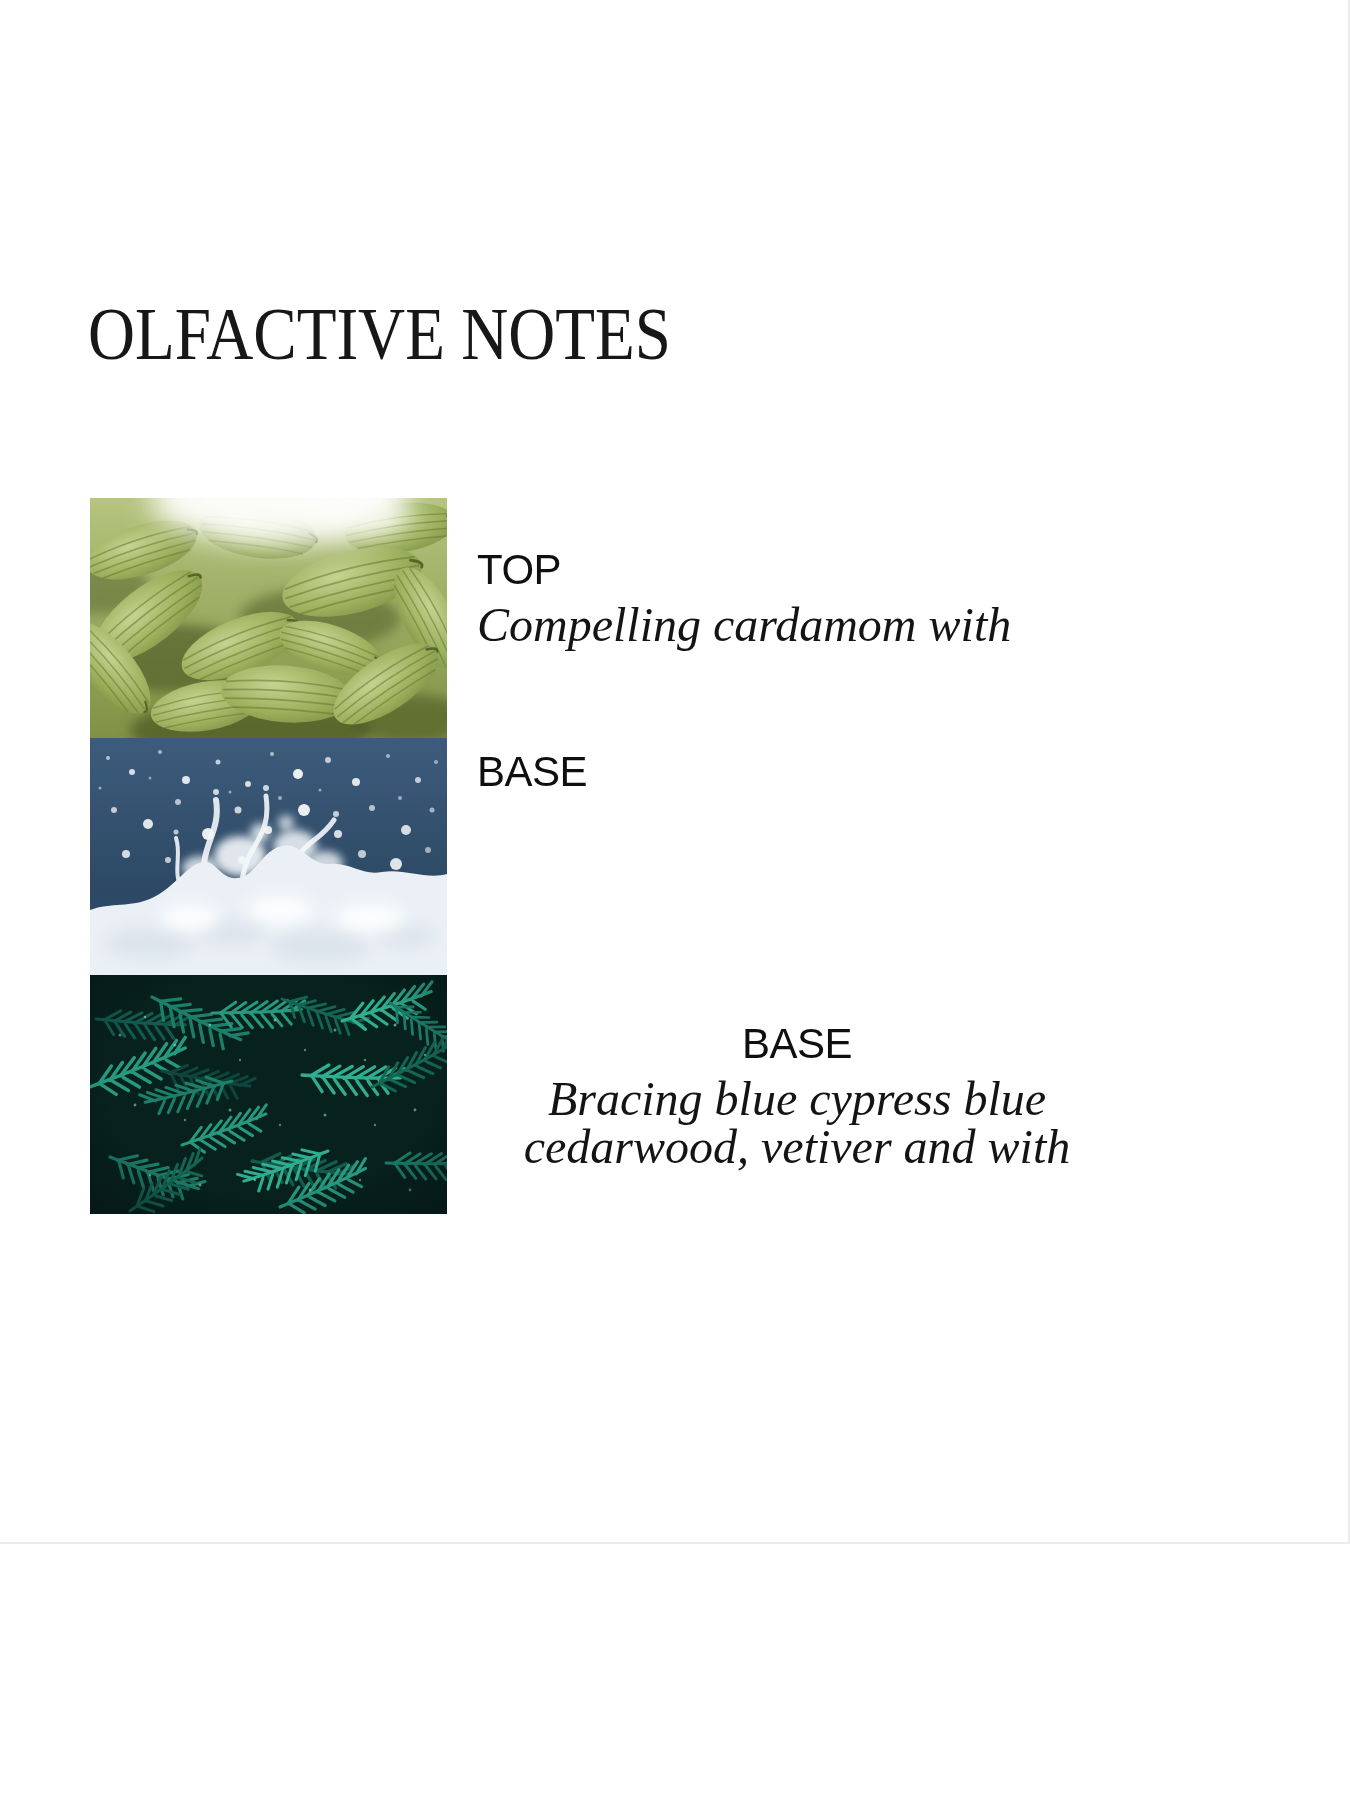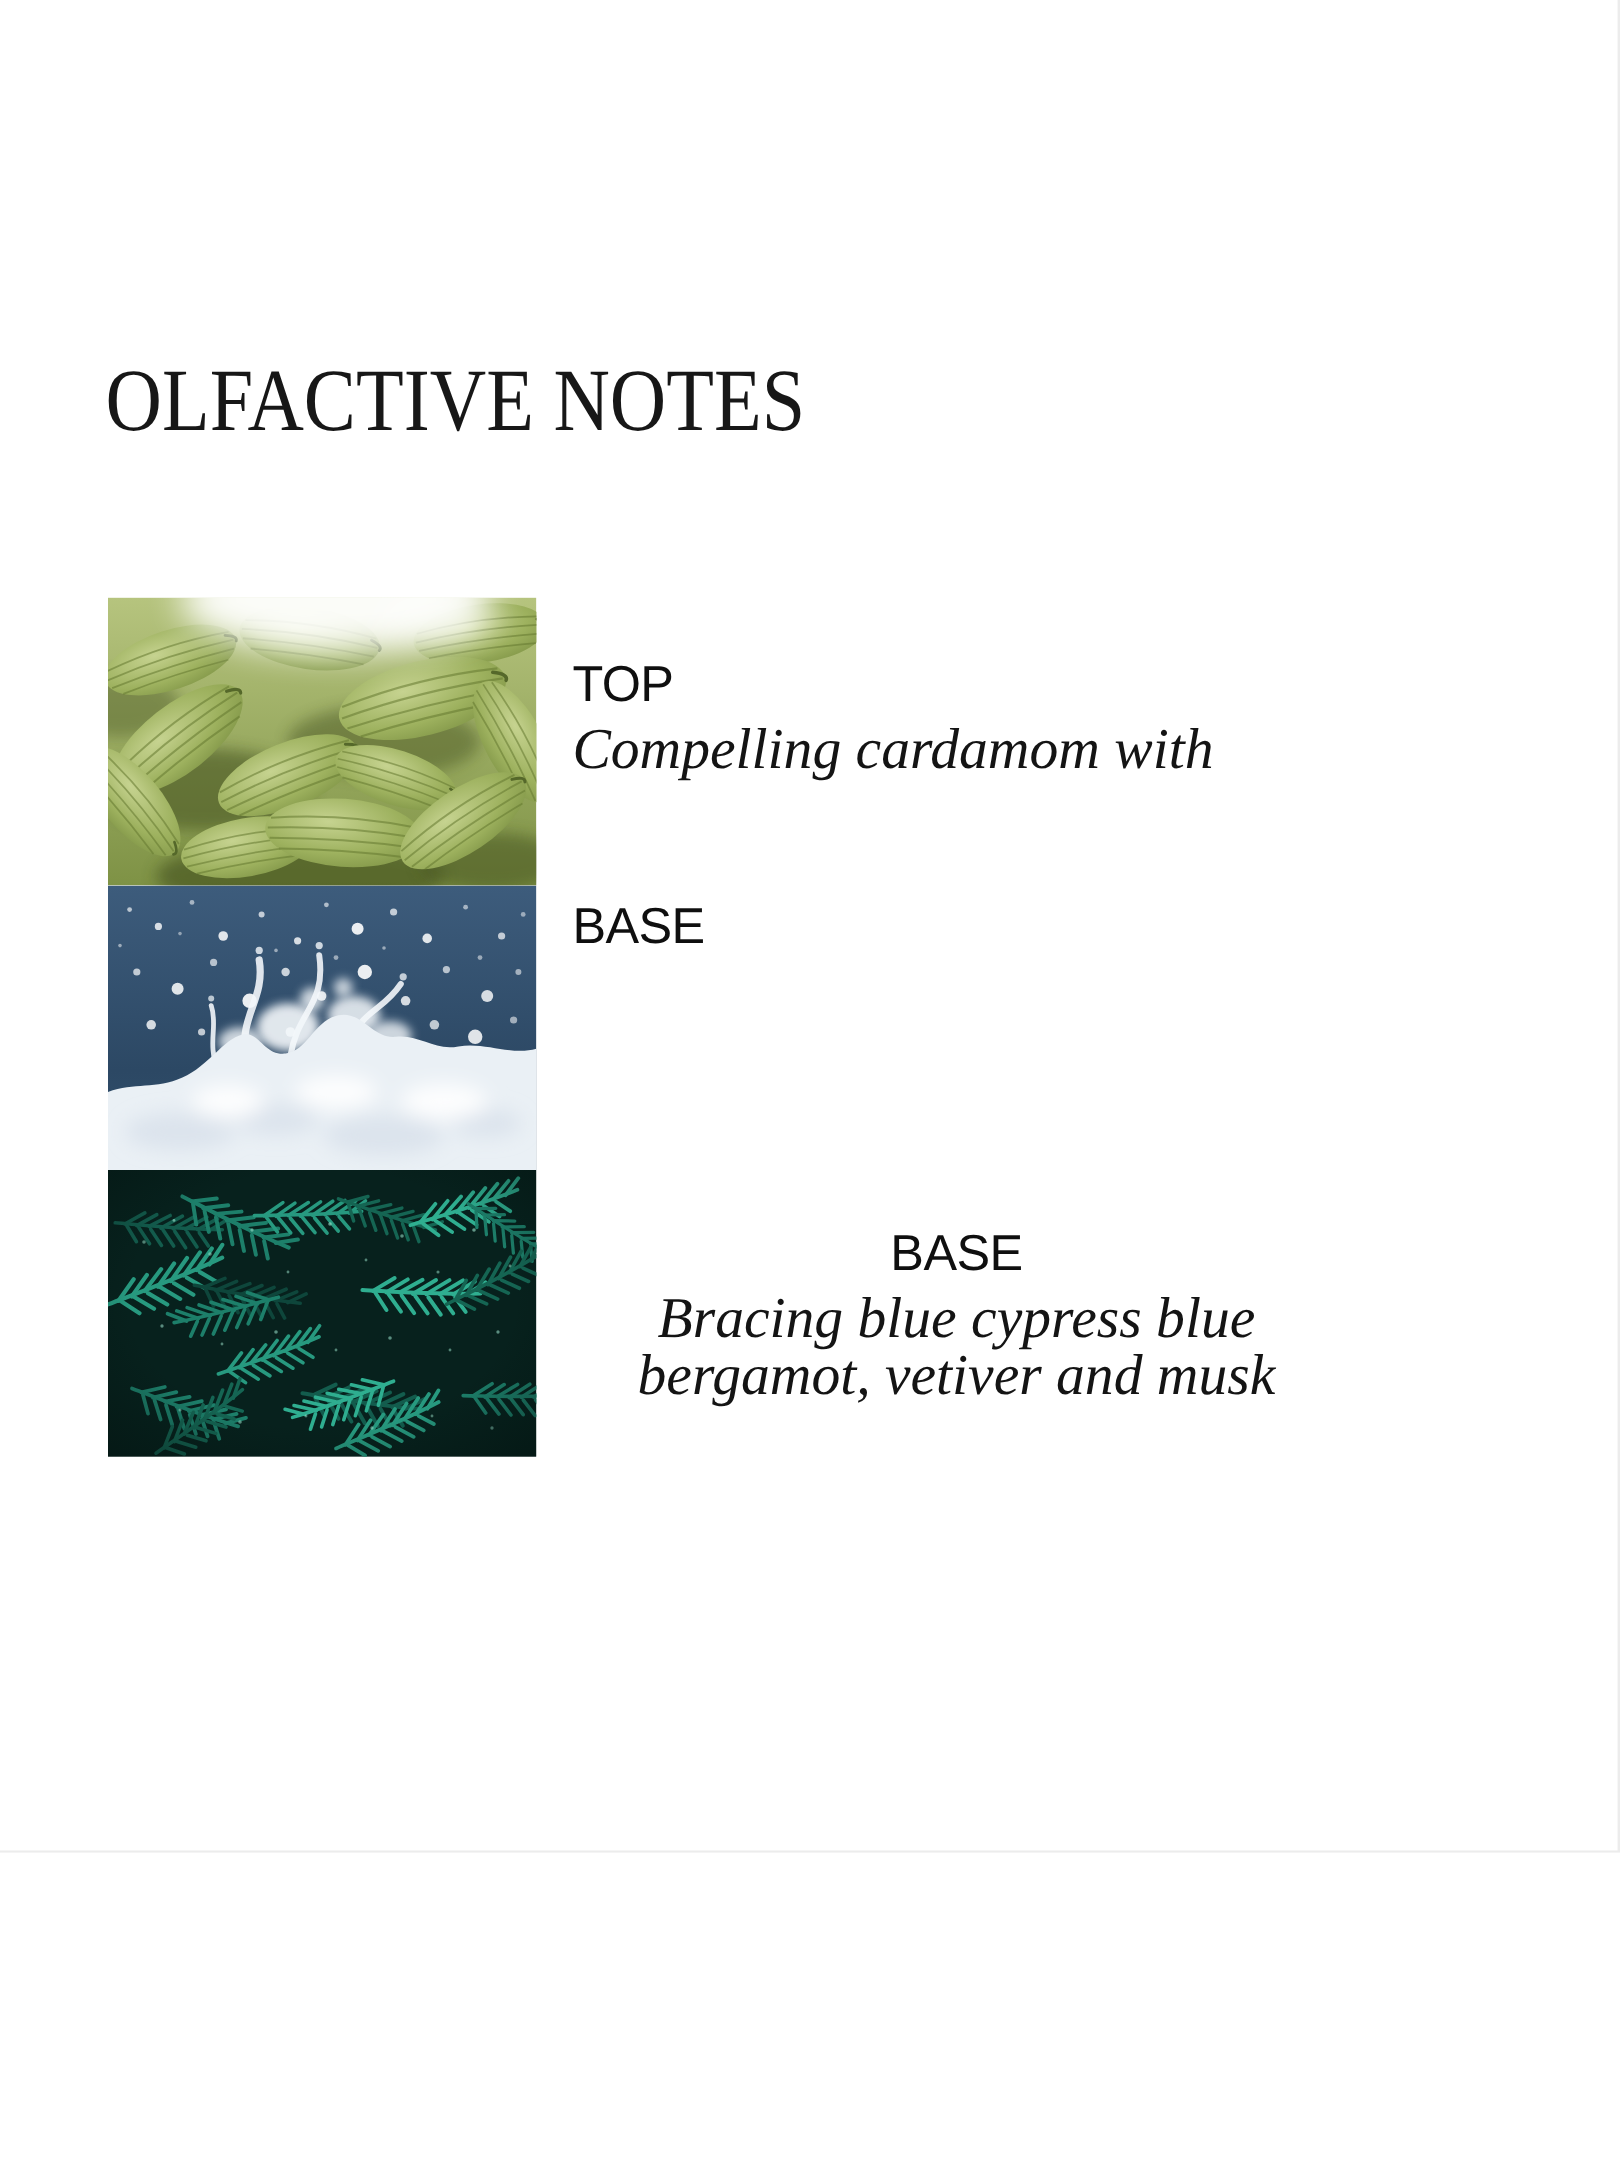--- a/index.html
+++ b/index.html
@@ -250,16 +250,16 @@
     <h3>TOP</h3>
     <p><strong>Compelling cardamom</strong><span> with</span><br></p>
   </div>
 
   <div class="note note-heart">
     <h3>BASE</h3>
   </div>
 
   <div class="note note-base">
     <h3>BASE</h3>
-    <p><strong>Bracing blue cypres</strong><span>s blue</span><br><span>bergamot, vetiver and musk</span></p>
+    <p><strong>Bracing blue cypres</strong><span>s blue</span><br><span>cedarwood, vetiver and with</span></p>
   </div>
 
 </div>
 
 </body></html>

